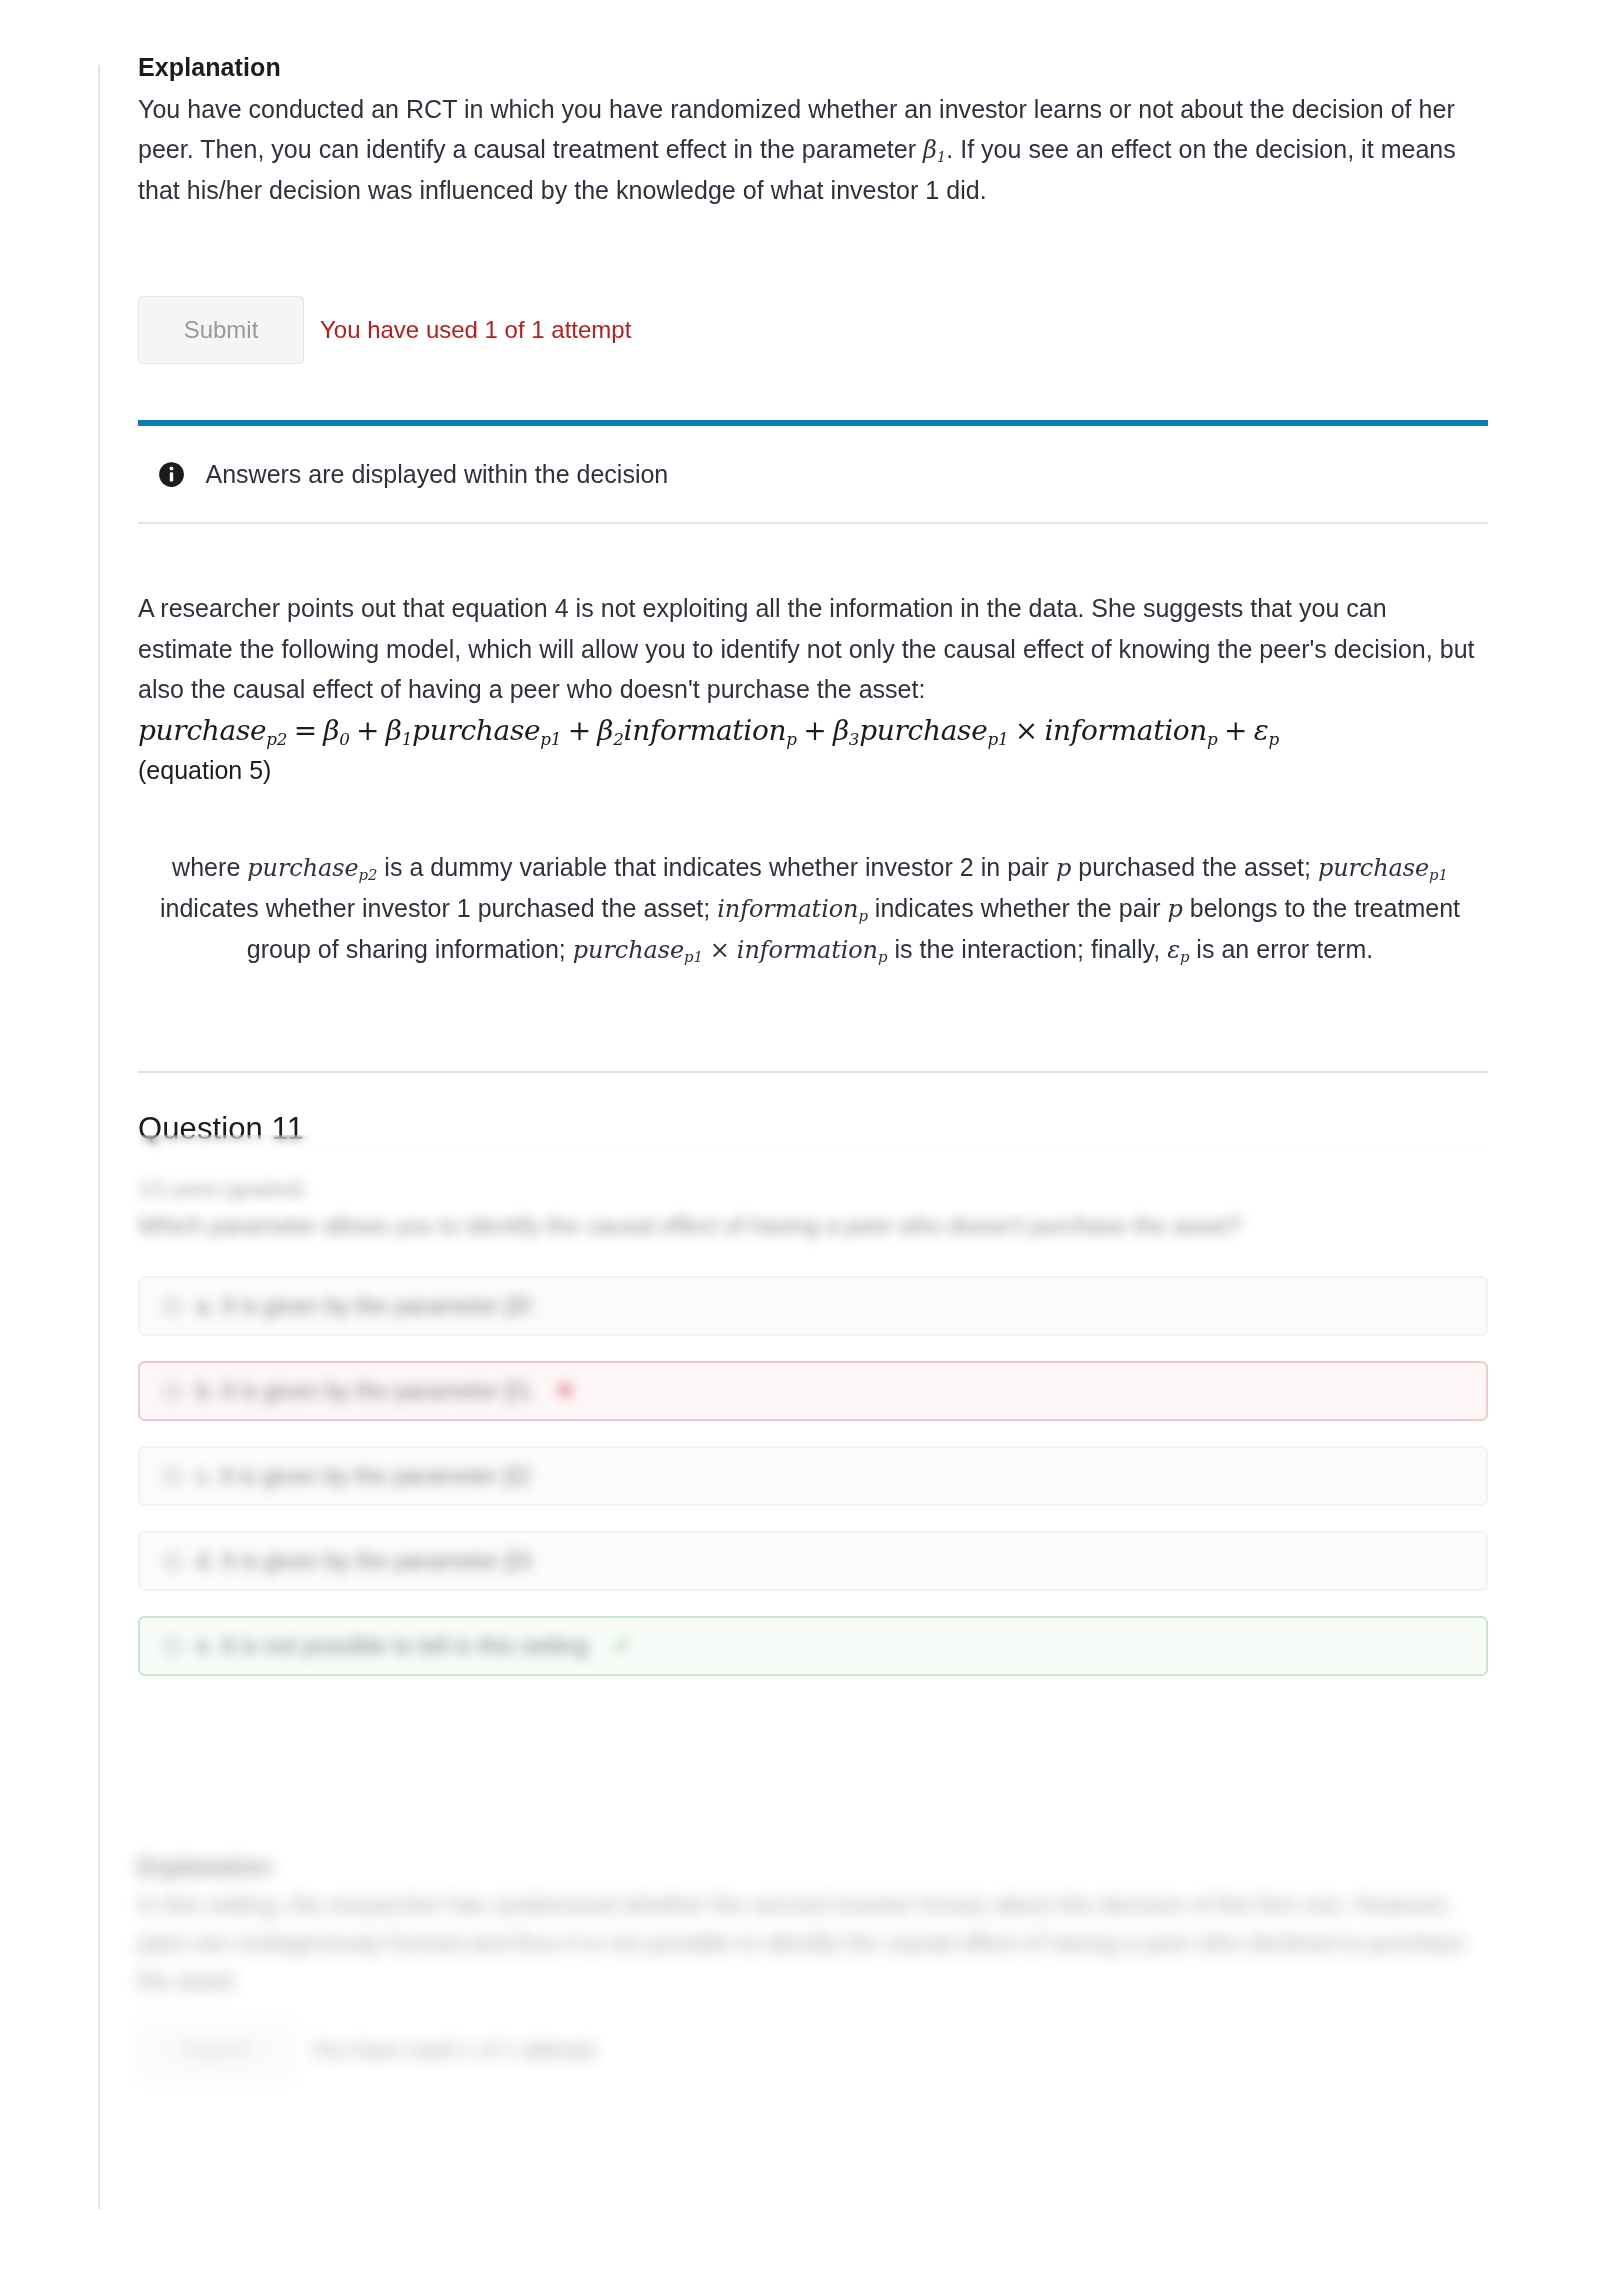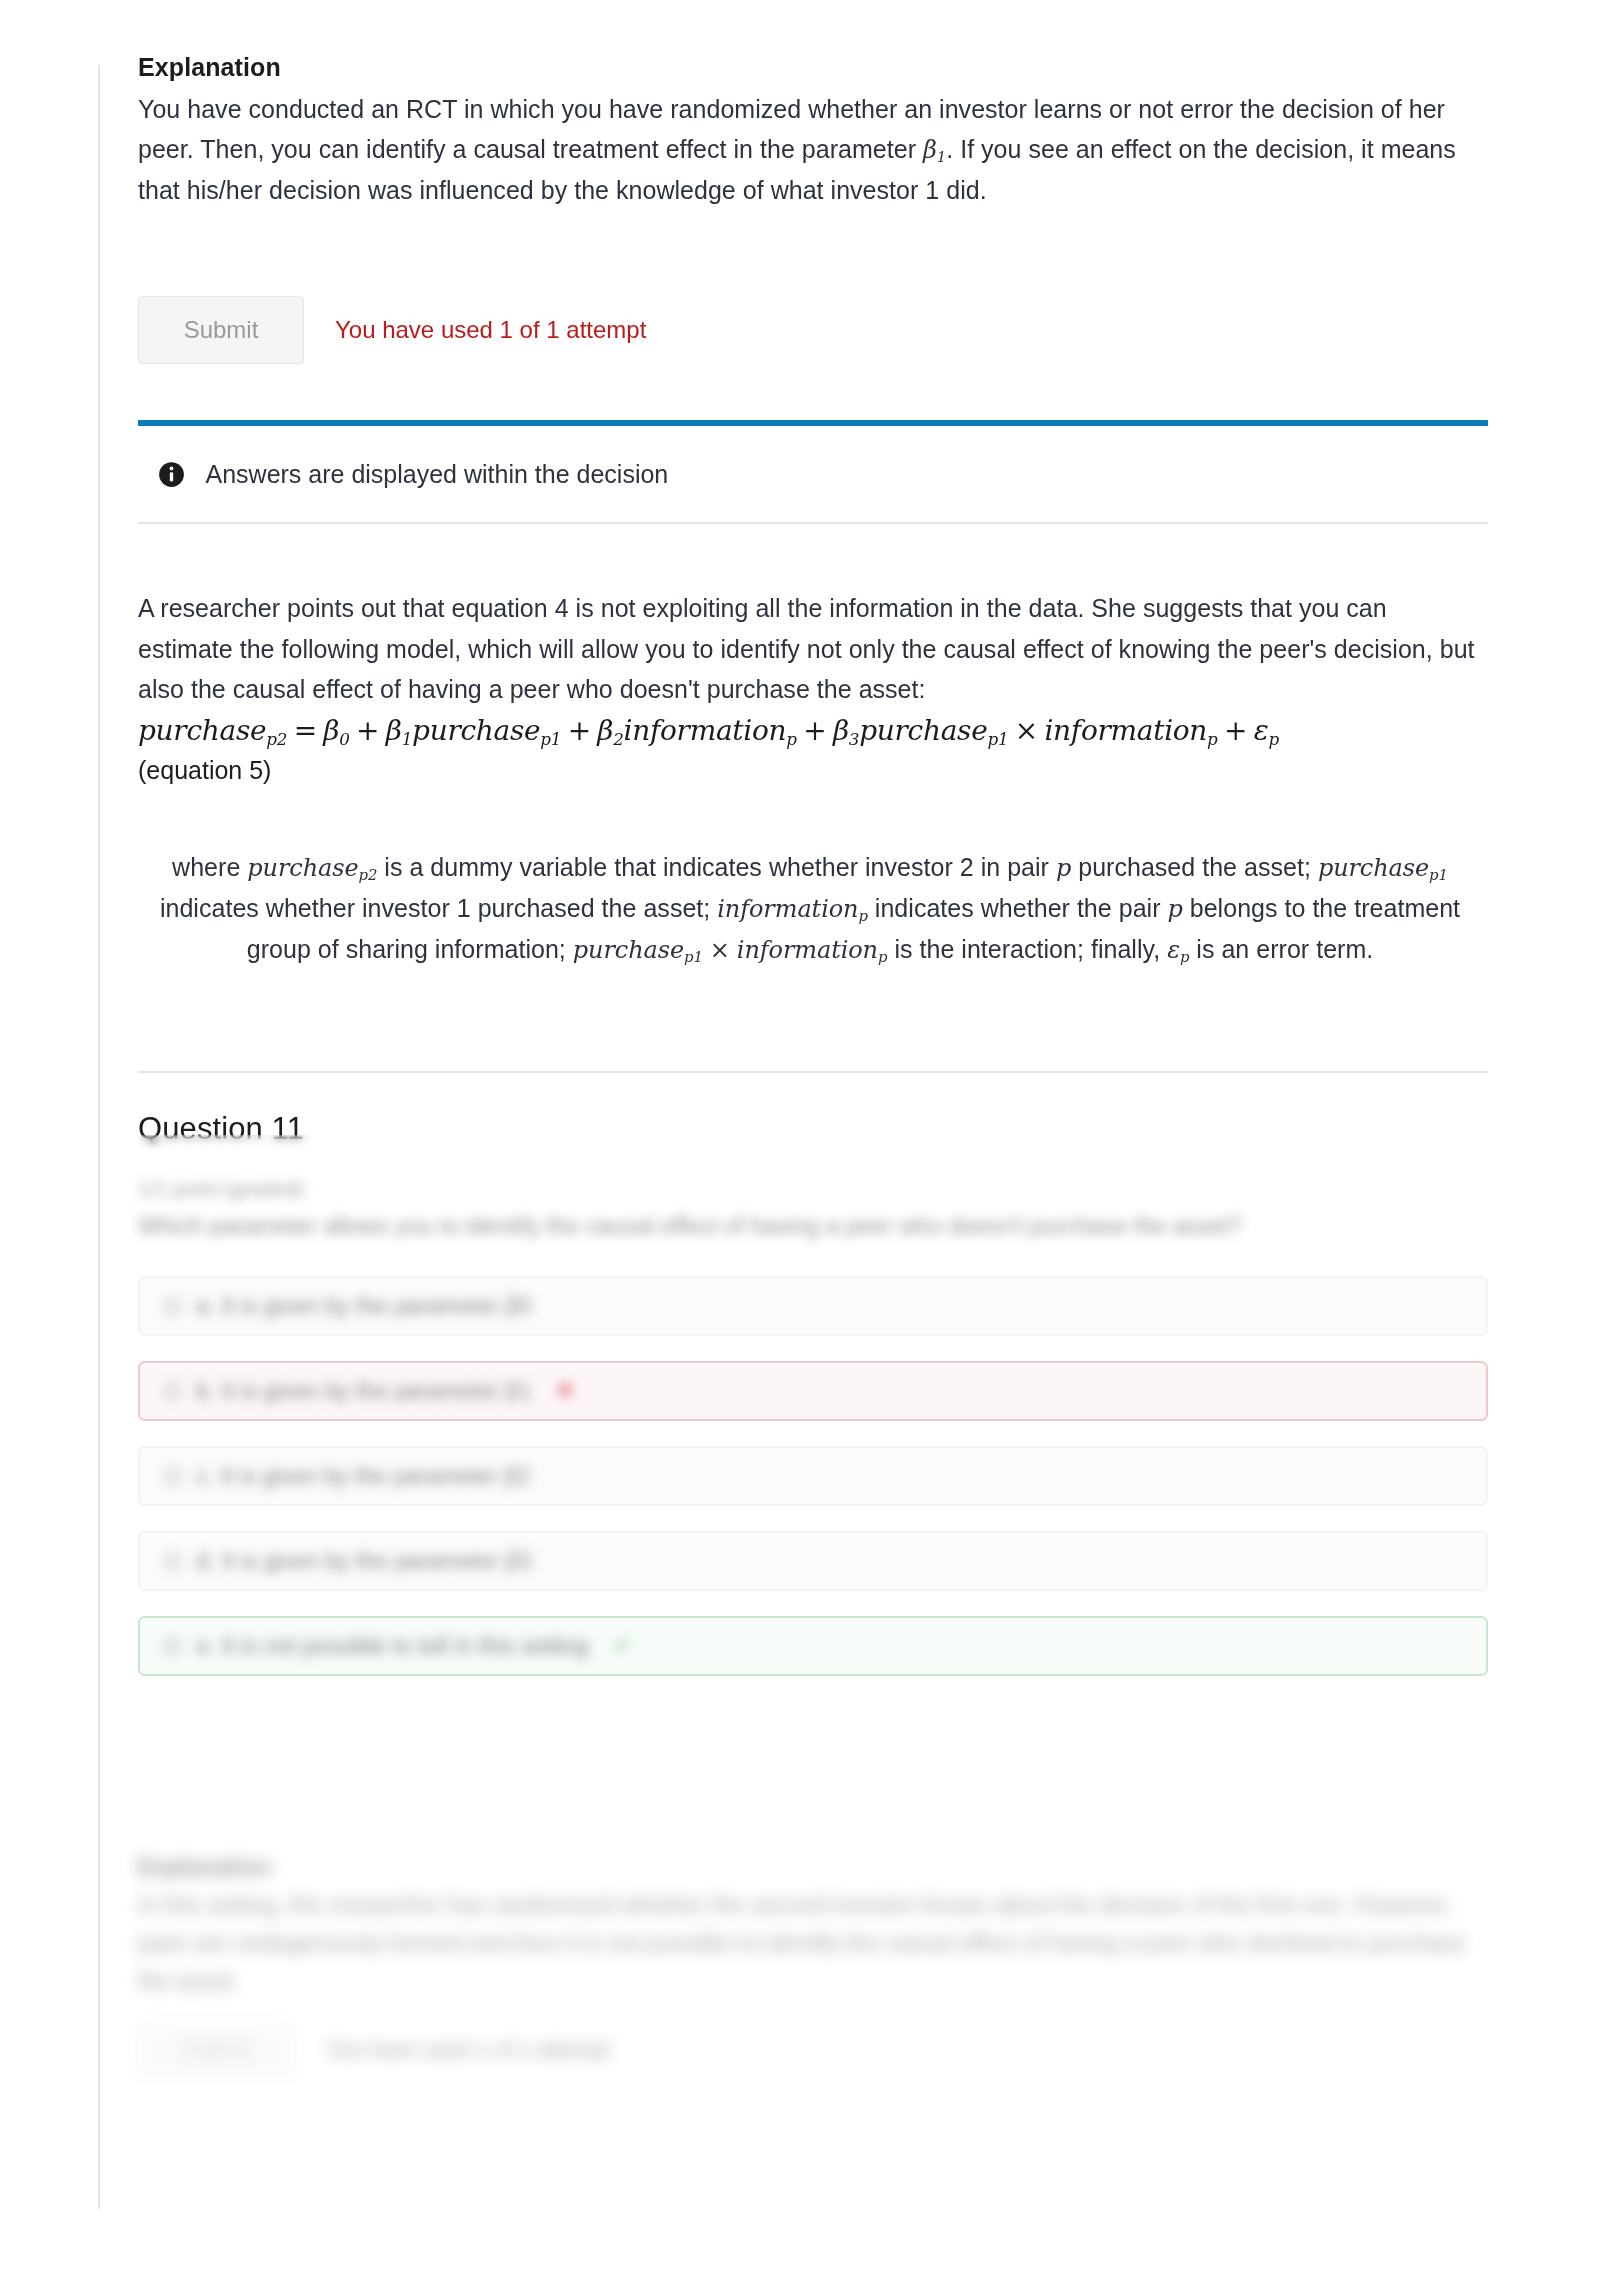--- a/index.html
+++ b/index.html
@@ -80,21 +80,21 @@
     font-size: 25px;
     font-weight: normal;
     color: #1b1c1d;
     margin-top: 7.8px;
   }
 
   
   .submit-row {
     display: flex;
     align-items: center;
-    gap: 31px;
+    gap: 16px;
   }
   .btn-submit {
     width: 166px;
     height: 68px;
     background: #f5f5f5;
     border: 1.3px solid #e6e6e6;
     border-radius: 3.9px;
     color: #9a9a9a;
     font-family: "Liberation Sans", sans-serif;
     font-size: 24px;
@@ -259,21 +259,21 @@
 </head>
 <body>
 
 <div class="page">
 
   <div class="left-rule"></div>
 
   <div class="at" style="top:51px; width:1350px;">
     <div class="h-explanation">Explanation</div>
     <div class="para" style="width:1336px;">
-      <span>You have conducted an RCT in which you have randomized whether an investor learns or not error the decision of her peer. Then, you can identify a causal treatment effect in the parameter </span><span class="mathvar">β<sub>1</sub></span><span>. If you see an effect on the decision, it means that his/her decision was influenced by the knowledge of what investor 1 did.</span>
+      <span>You have conducted an RCT in which you have randomized whether an investor learns or not about the decision of her peer. Then, you can identify a causal treatment effect in the parameter </span><span class="mathvar">β<sub>1</sub></span><span>. If you see an effect on the decision, it means that his/her decision was influenced by the knowledge of what investor 1 did.</span>
     </div>
   </div>
 
   <div class="at submit-row" style="top:296px;">
     <div class="btn-submit">Submit</div>
     <div class="attempt-text">You have used 1 of 1 attempt</div>
   </div>
 
   <div class="at" style="top:420px;">
     <div class="blue-rule"></div>

